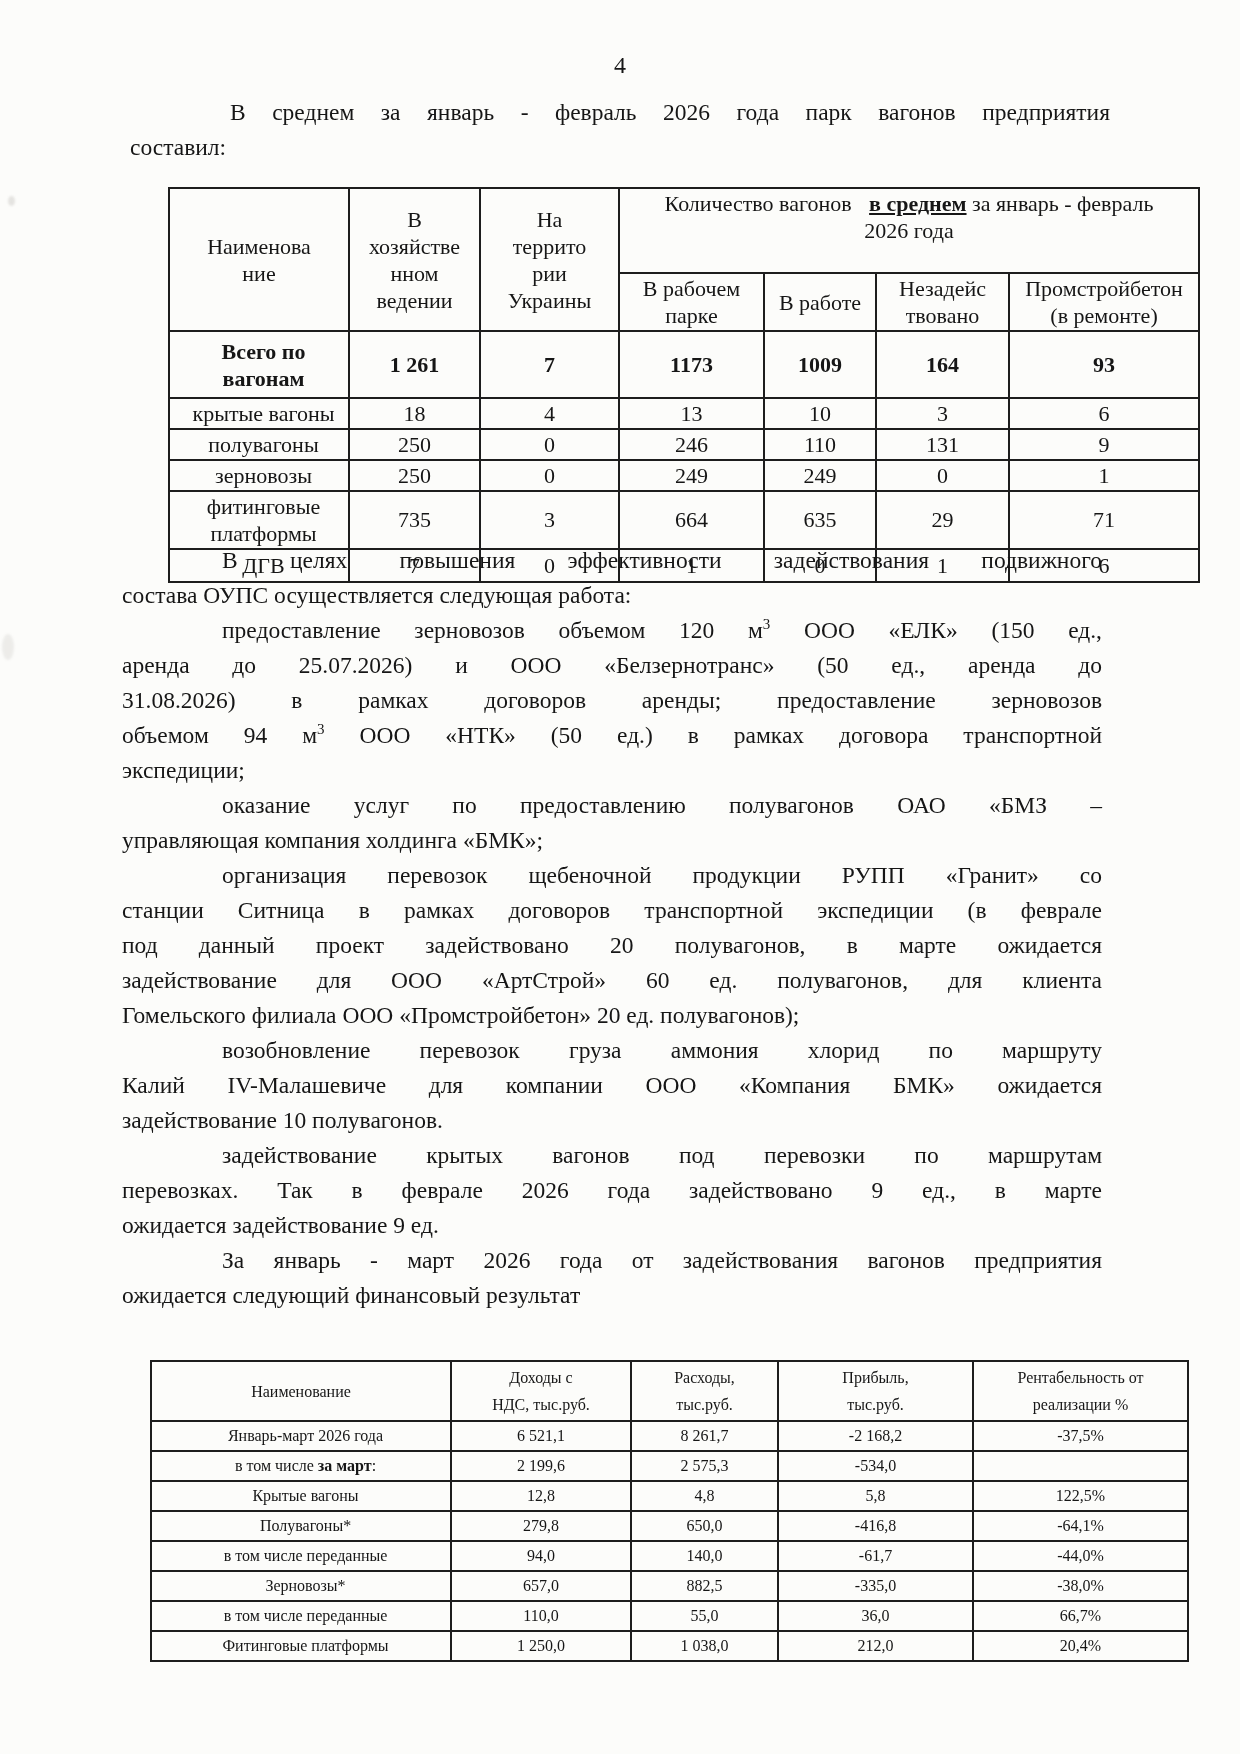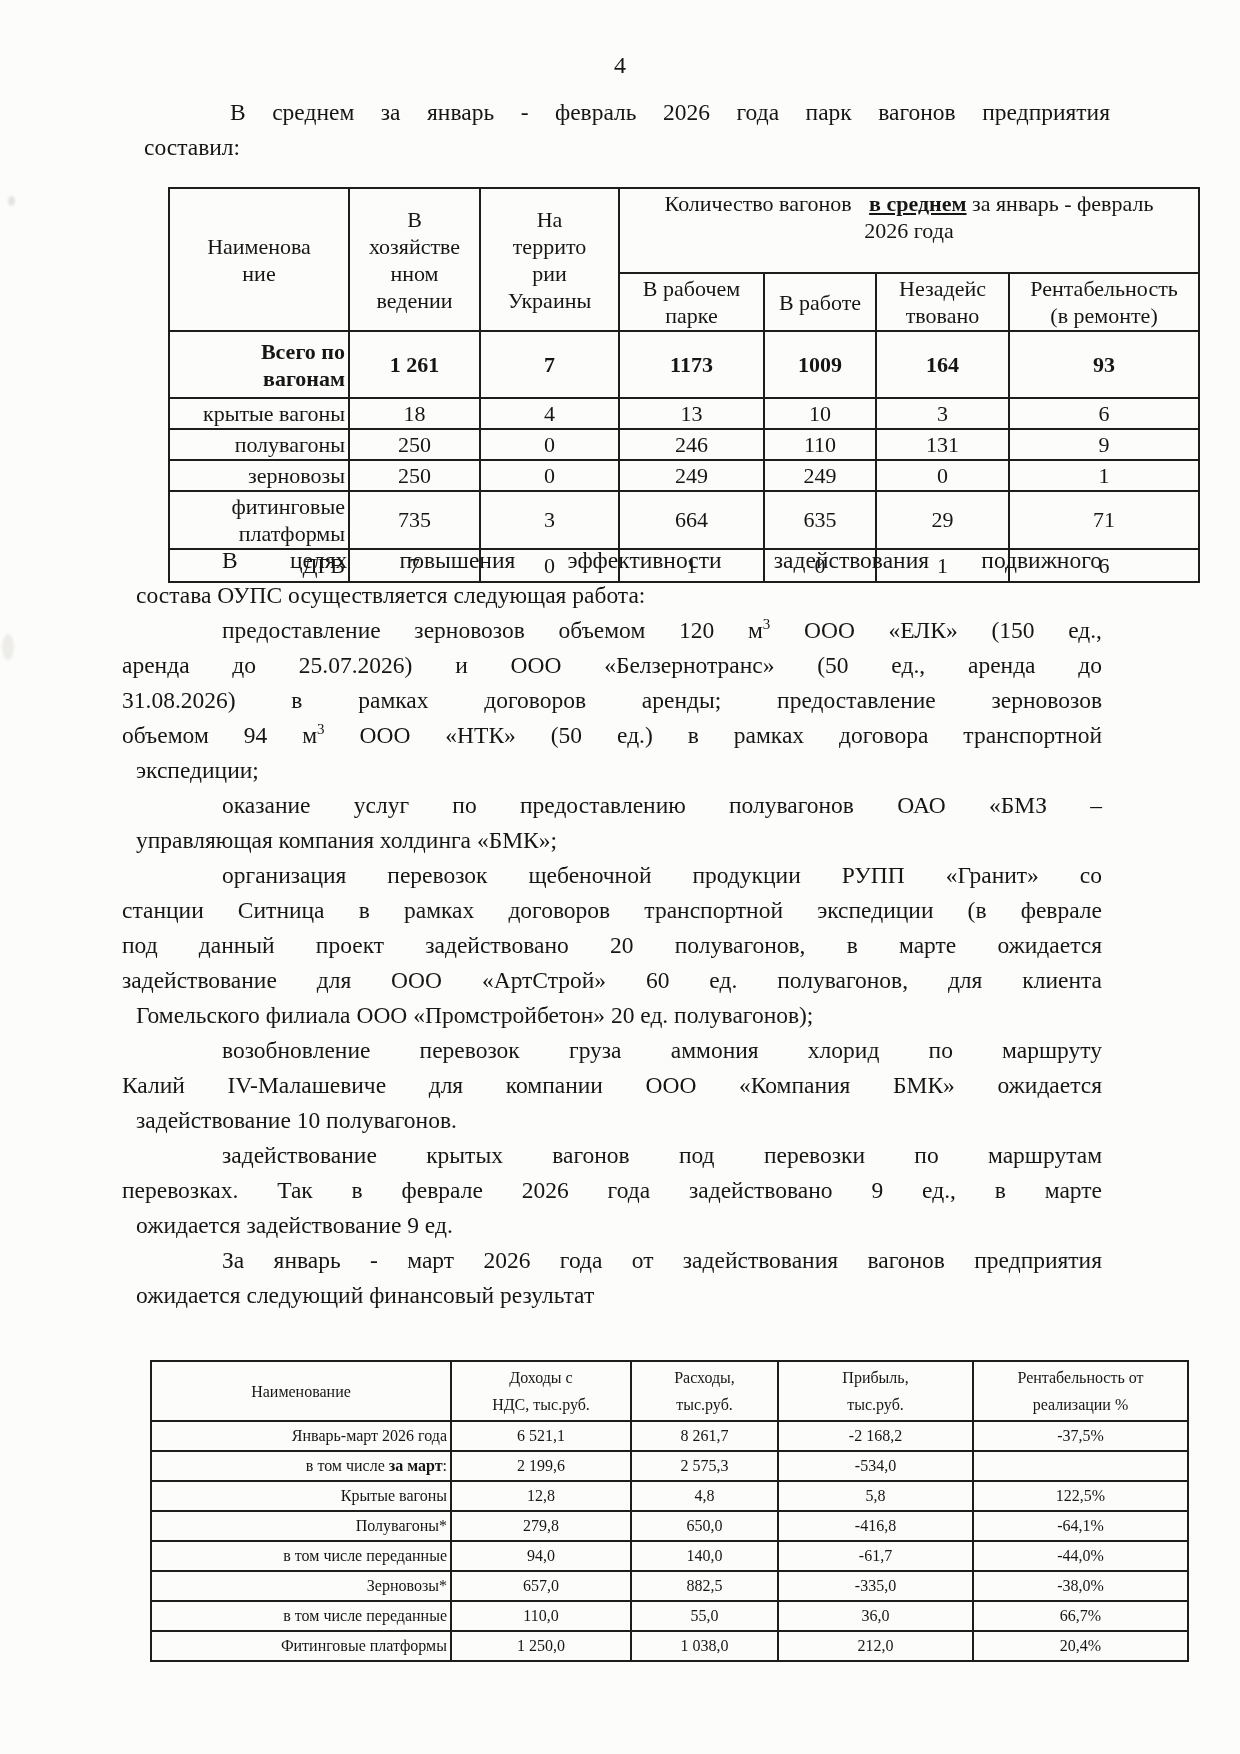--- a/index.html
+++ b/index.html
@@ -20,30 +20,30 @@
 
   
   .textblock { font-size:23.5px; }
   #intro    { top:95px;  left:130px; width:980px; }
   #bodytext { top:543px; left:122px; width:980px; }
   .ln {
     display:block; line-height:35px; height:35px;
     text-align:justify; text-align-last:justify;
     white-space:normal;
   }
-  .ln.last { text-align-last:left;margin-left:14px; }
+  .ln.last { text-align-last:left; }
   .ln.ind  { text-indent:100px; }
   sup.s3 { font-size:15px; vertical-align:super; line-height:0; }
 
   
   table { border-collapse:collapse; table-layout:fixed; background:transparent; }
   th,td { border:2px solid #1d1d1d; padding:1px 3px; vertical-align:middle; }
   th { font-weight:normal; text-align:center; white-space:pre-line; }
   td.num { text-align:center; }
-  td.lbl { text-align:right; padding-left:12px; white-space:pre-line; line-height:27px; }
+  td.lbl { text-align:center; padding-left:12px; white-space:pre-line; line-height:27px; }
   .b  { font-weight:bold; }
   tr.b td { font-weight:bold; }
   .bu { font-weight:bold; text-decoration:underline;margin-left:12px; }
 
   #t1 { top:187px; left:168px; width:1030px; font-size:22px; }
   #t1 th { line-height:27px; }
   #t2 { top:1360px; left:150px; width:1037px; font-size:16px; }
   #t2 th { line-height:27px; }
   #t2 td { line-height:26px; }
 
@@ -90,21 +90,21 @@
     <th colspan="4"><span>Количество вагонов </span><span class="bu">в среднем</span><span> за январь - февраль</span>
       <div>2026 года</div>
     </th>
   </tr>
   <tr style="height:58px">
     <th>В рабочем
 парке</th>
     <th>В работе</th>
     <th>Незадейс
 твовано</th>
-    <th>Рентабельность
+    <th>Промстройбетон
 (в ремонте)</th>
   </tr>
   <tr class="b" style="height:67px">
     <td class="lbl">Всего по
 вагонам</td>
     <td class="num">1 261</td>
     <td class="num">7</td>
     <td class="num">1173</td>
     <td class="num">1009</td>
     <td class="num">164</td>

